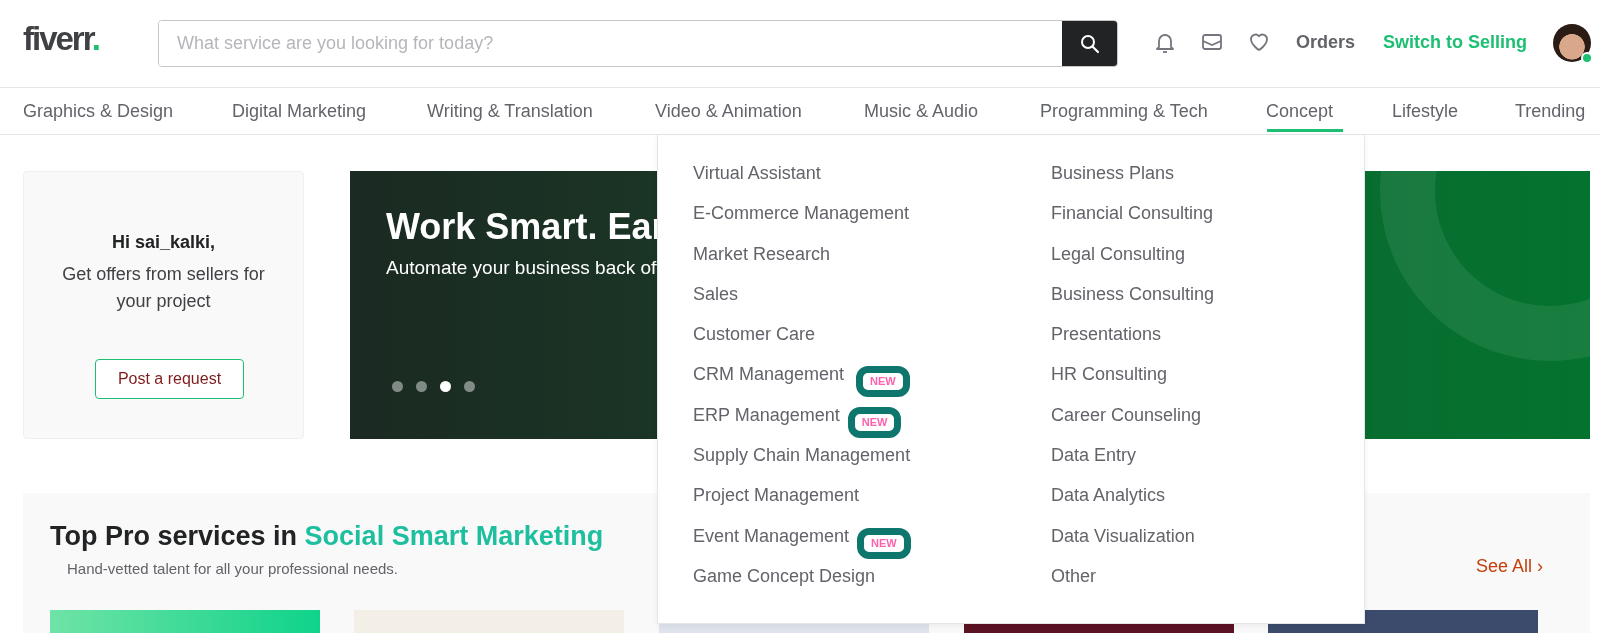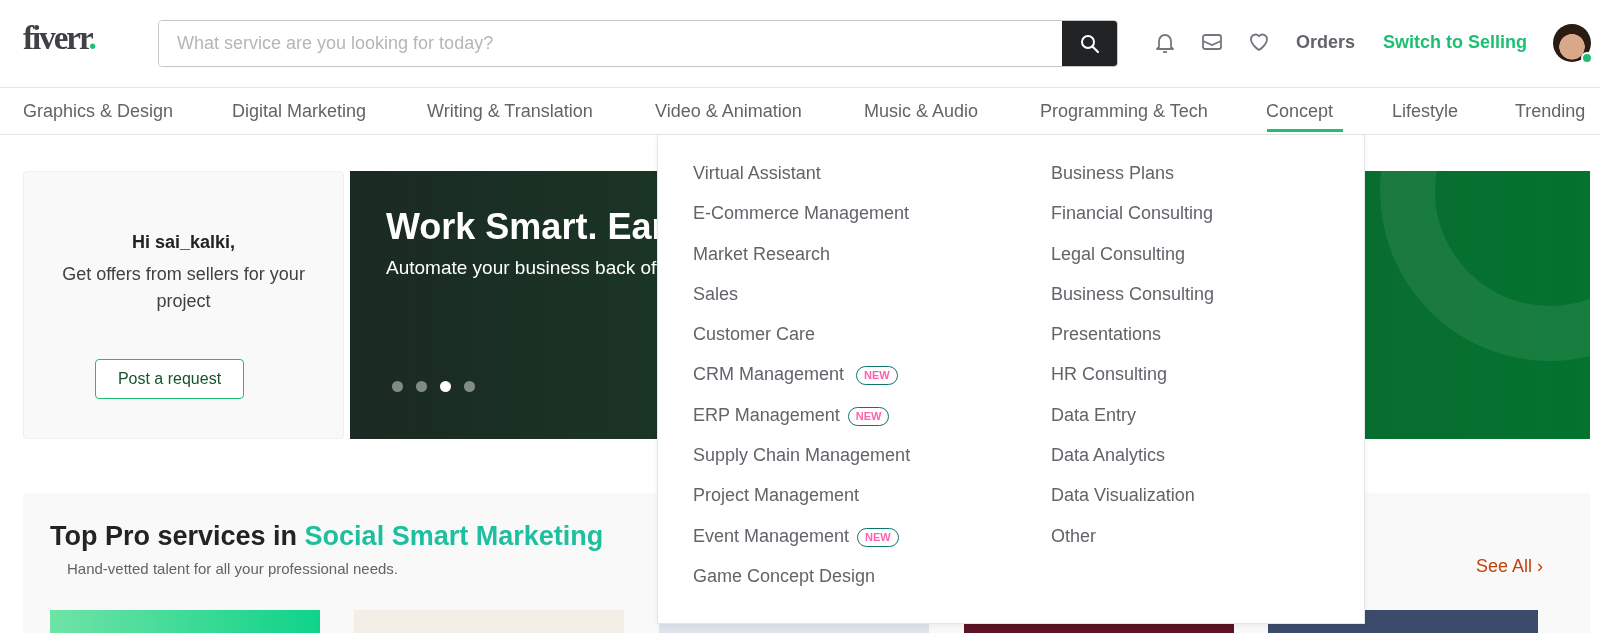--- a/index.html
+++ b/index.html
@@ -1,43 +1,43 @@
 <!DOCTYPE html>
 <html><head>
   <meta charset="utf-8">
   <style>
     * { box-sizing: border-box; margin: 0; padding: 0; }
     html, body { width: 1600px; height: 633px; overflow: hidden; background: #fff; }
     body { font-family: "Liberation Sans", sans-serif; color: #404145; position: relative; }
 
     
     .header { position: absolute; left: 0; top: 0; width: 1600px; height: 88px; border-bottom: 1px solid #e4e5e7; background: #fff; }
-    .logo { position: absolute; left: 23px; top: 20px; font-family: Liberation Serif, serif; font-weight: bold; font-size: 33px; color: #404145; letter-spacing: -2px; }
+    .logo { position: absolute; left: 23px; top: 20px; font-family: Liberation Sans, sans-serif; font-weight: bold; font-size: 33px; color: #404145; letter-spacing: -2px; }
     .logo .dot { color: #1dbf73; }
     .search { position: absolute; left: 158px; top: 20px; width: 960px; height: 47px; border: 1px solid #c5c6c9; border-radius: 4px; display: flex; overflow: hidden; }
     .search input { flex: 1; border: none; outline: none; padding: 0 18px; font-size: 18px; color: #404145; font-family: "Liberation Sans", sans-serif; }
     .search input::placeholder { color: #b5b6ba; }
     .search-btn { width: 55px; background: #222325; display: flex; align-items: center; justify-content: center; cursor: pointer; }
     .nav-icon { position: absolute; top: 30px; width: 26px; height: 26px; }
     .orders { position: absolute; left: 1296px; top: 32px; font-size: 18px; color: #62646a; font-weight: bold; }
     .switch { position: absolute; left: 1383px; top: 32px; font-size: 18px; color: #1dbf73; font-weight: bold; }
     .avatar { position: absolute; left: 1553px; top: 24px; width: 38px; height: 38px; border-radius: 50%; background: radial-gradient(circle at 50% 60%, #d9a88a 0 42%, #2a1c15 44%); }
     .online-dot { position: absolute; left: 1581px; top: 52px; width: 12px; height: 12px; border-radius: 50%; background: #1dbf73; border: 2px solid #fff; }
 
     
     .cats { position: absolute; left: 0; top: 88px; width: 1600px; height: 47px; border-bottom: 1px solid #e4e5e7; background: #fff; }
     .cat { position: absolute; top: 13px; font-size: 18px; color: #62646a; white-space: nowrap; cursor: pointer; }
     .cat.active { color: #62646a; }
     .cat-underline { position: absolute; left: 1267px; top: 129px; width: 76px; height: 3px; background: #1dbf73; }
 
     
-    .welcome { position: absolute; left: 23px; top: 171px; width: 321px; height: 268px; background: #f9f9f9; border: 1px solid #efeff0; border-radius: 4px; text-align: center; }
+    .welcome { position: absolute; left: 23px; top: 171px; width: 281px; height: 268px; background: #f9f9f9; border: 1px solid #efeff0; border-radius: 4px; text-align: center; }
     .welcome .hi { position: absolute; top: 60px; width: 100%; font-size: 18px; font-weight: bold; color: #222325; }
     .welcome .msg { position: absolute; top: 89px; left: 20px; right: 20px; font-size: 18px; line-height: 27px; color: #404145; }
-    .post-btn { position: absolute; left: 71px; top: 187px; width: 149px; height: 40px; border: 1px solid #1dbf73; border-radius: 4px; background: #fff; color: #14532d; font-size: 16px; display: flex; align-items: center; justify-content: center; cursor: pointer; font-family: "Liberation Sans", sans-serif; }
+    .post-btn { position: absolute; left: 71px; top: 187px; width: 149px; height: 40px; border: 1px solid #1dbf73; border-radius: 4px; background: #fff; color: #7f1d1d; font-size: 16px; display: flex; align-items: center; justify-content: center; cursor: pointer; font-family: "Liberation Sans", sans-serif; }
 
     
     .banner { position: absolute; left: 350px; top: 171px; width: 1240px; height: 268px; background: linear-gradient(90deg, #1b2a22 0%, #1a3b27 40%, #0a6a30 70%, #04732f 100%); overflow: hidden; }
     .banner .ring { position: absolute; left: 1030px; top: -150px; width: 340px; height: 340px; border-radius: 50%; border: 55px solid rgba(255,255,255,0.08); }
     .banner h2 { position: absolute; left: 36px; top: 35px; font-size: 36px; font-weight: bold; color: #fff; white-space: nowrap; }
     .banner p { position: absolute; left: 36px; top: 86px; font-size: 19px; color: #fff; white-space: nowrap; }
     .dots { position: absolute; left: 42px; top: 210px; display: flex; gap: 13px; }
     .dots span { width: 11px; height: 11px; border-radius: 50%; background: rgba(255,255,255,0.45); cursor: pointer; }
     .dots span.on { background: #fff; }
 
@@ -48,21 +48,21 @@
     .pro .sub { position: absolute; left: 44px; top: 67px; font-size: 15px; color: #62646a; }
     .see-all { position: absolute; left: 1453px; top: 63px; font-size: 18px; color: #c2410c; cursor: pointer; white-space: nowrap; }
     .thumb { position: absolute; top: 117px; width: 270px; height: 30px; }
 
     
     .dropdown { position: absolute; left: 657px; top: 135px; width: 708px; height: 489px; background: #fff; border: 1px solid #e4e5e7; border-top: none; box-shadow: 0 2px 6px rgba(0,0,0,0.06); }
     .col { position: absolute; top: 28px; }
     .col.left { left: 35px; }
     .col.right { left: 393px; }
     .dd-item { height: 40.3px; font-size: 18px; color: #62646a; white-space: nowrap; display: flex; align-items: flex-start; cursor: pointer; }
-    .new-badge { display: inline-block; margin-left: 12px; margin-top: 2px; border: 1px solid #0f766e; color: #ff62ad; border-radius: 12px; font-size: 11px; font-weight: bold; padding: 2px 7px; line-height: 13px; }
+    .new-badge { display: inline-block; margin-left: 12px; margin-top: 2px; border: 7px solid #0f766e; color: #ff62ad; border-radius: 12px; font-size: 11px; font-weight: bold; padding: 2px 7px; line-height: 13px; }
   </style>
 </head>
 <body>
 
 <div class="header">
   <div class="logo"><span>fiverr</span><span class="dot">.</span></div>
 
   <div class="search">
     <input type="text" placeholder="What service are you looking for today?" style="">
     <div class="search-btn">
@@ -178,18 +178,19 @@
         <span>Game Concept Design</span>
       </div>
   </div>
   <div class="col right">
     <div class="dd-item">Business Plans</div>
     <div class="dd-item">Financial Consulting</div>
     <div class="dd-item">Legal Consulting</div>
     <div class="dd-item">Business Consulting</div>
     <div class="dd-item">Presentations</div>
     <div class="dd-item">HR Consulting</div>
+    <div class="dd-item">Career Counseling</div>
     <div class="dd-item">Data Entry</div>
     <div class="dd-item">Data Analytics</div>
     <div class="dd-item">Data Visualization</div>
     <div class="dd-item">Other</div>
   </div>
 </div>
 
 </body></html>

